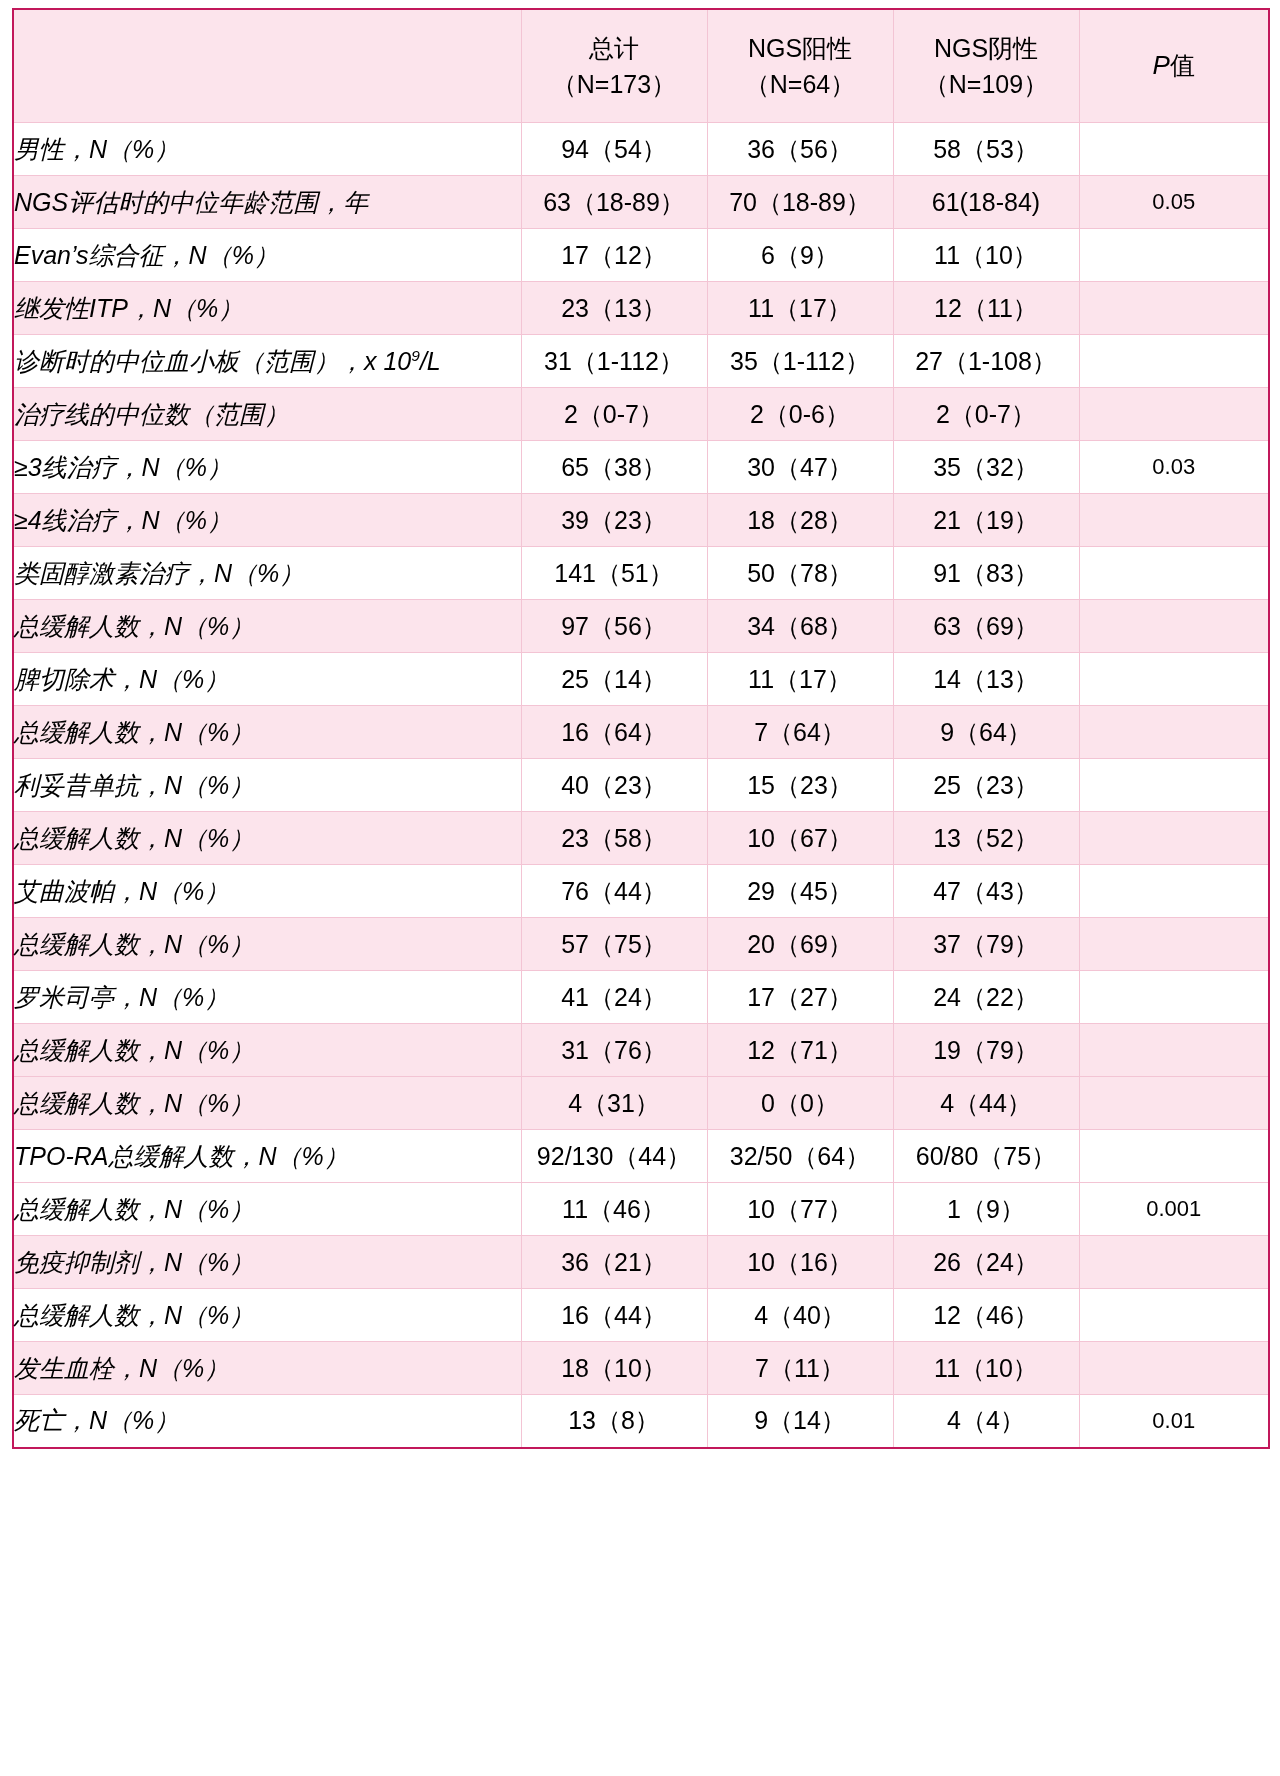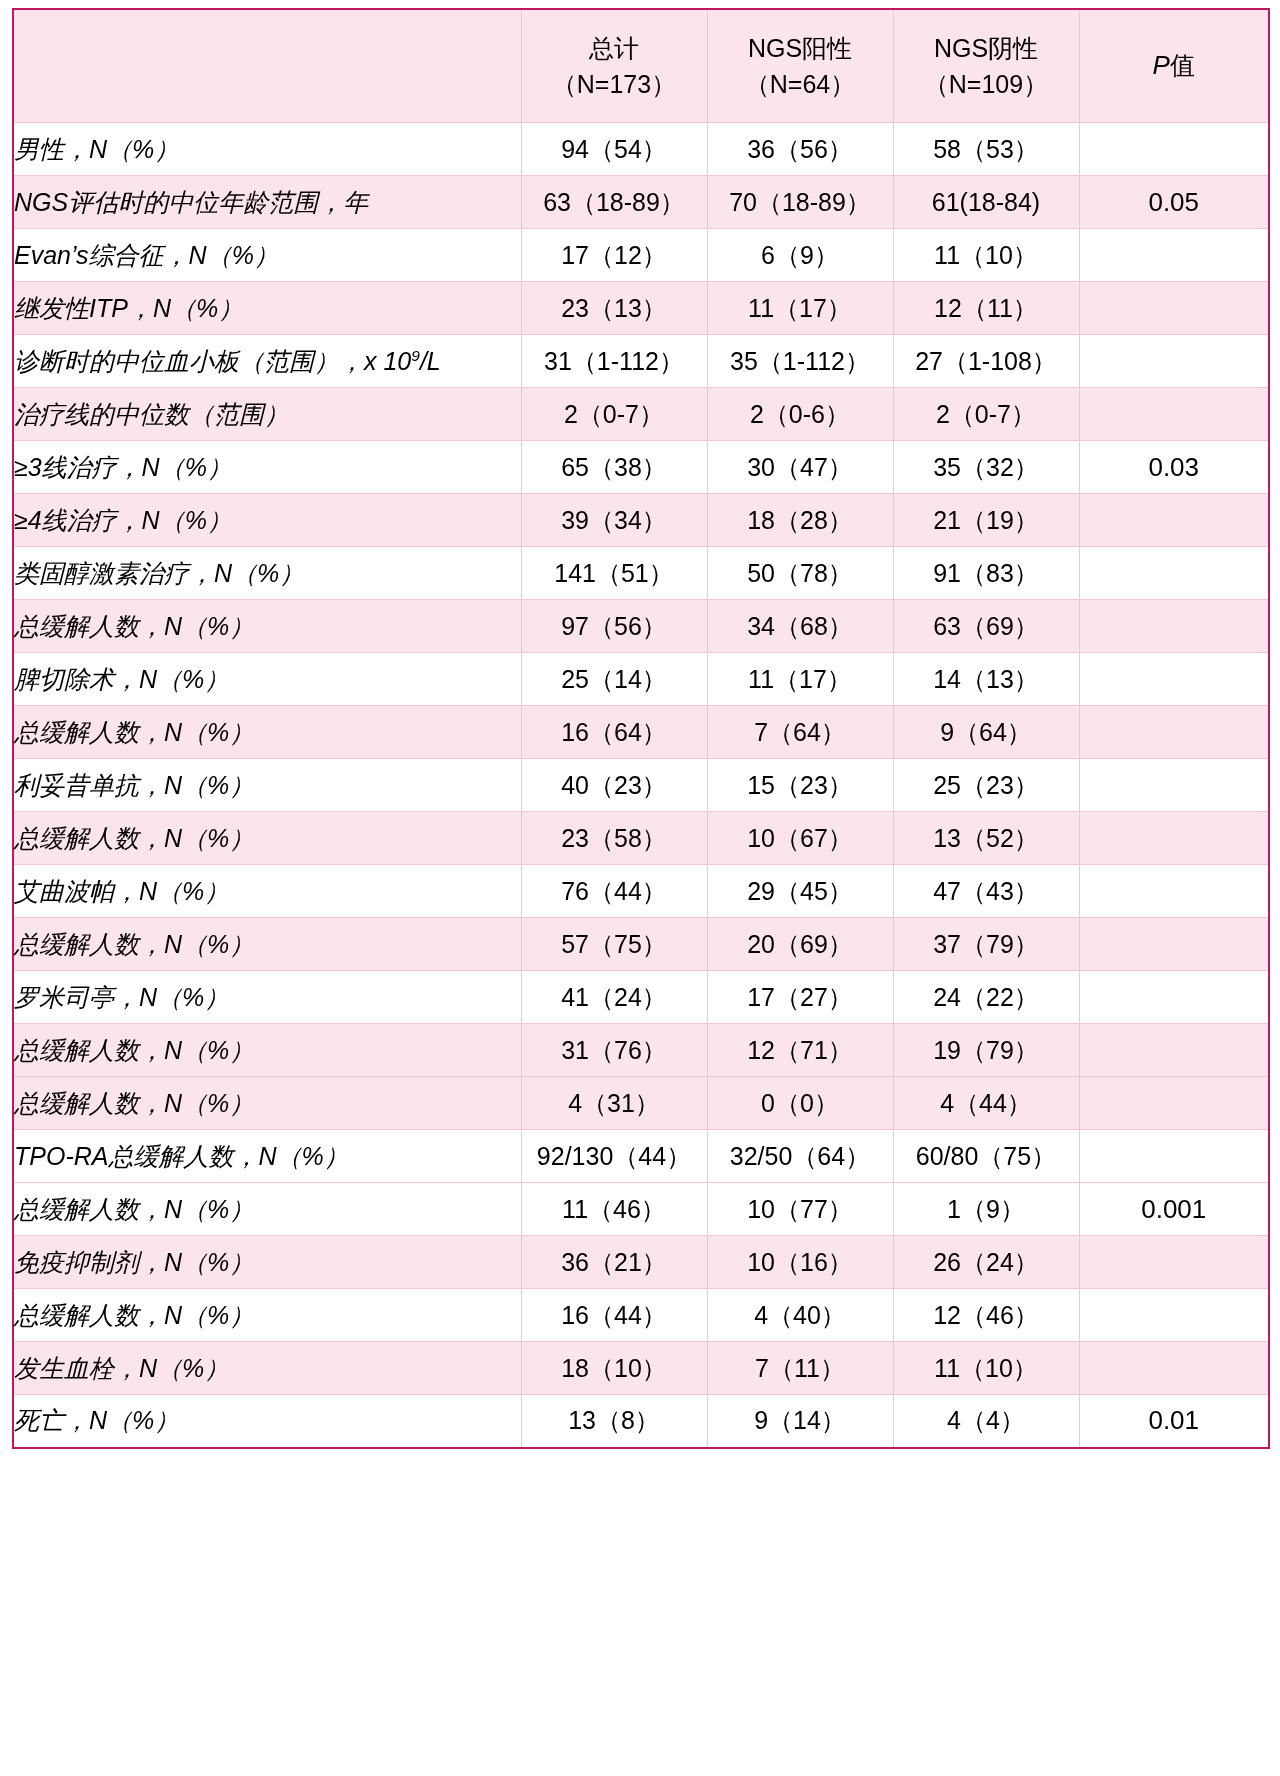--- a/index.html
+++ b/index.html
@@ -78,21 +78,21 @@
     text-align: left;
     padding-left: 10px;
     white-space: nowrap;
     font-style: italic;
   }
   td.val-cell {
     font-size: 25px;
     text-align: center;
   }
   td.p-cell {
-    font-size: 26px;
+    font-size: 22px;
     text-align: center;
   }
   sup { font-size: 0.62em; vertical-align: super; }
 </style>
 </head>
 <body>
 
 <div id="table-wrap">
   <table class="data-table">
     <colgroup>
@@ -175,21 +175,21 @@
         </tr>
         <tr class="odd">
           <td class="label-cell">≥3线治疗，N（%）</td>
           <td class="val-cell">65（38）</td>
           <td class="val-cell">30（47）</td>
           <td class="val-cell">35（32）</td>
           <td class="p-cell">0.03</td>
         </tr>
         <tr class="even">
           <td class="label-cell">≥4线治疗，N（%）</td>
-          <td class="val-cell">39（34）</td>
+          <td class="val-cell">39（23）</td>
           <td class="val-cell">18（28）</td>
           <td class="val-cell">21（19）</td>
           <td class="p-cell"></td>
         </tr>
         <tr class="odd">
           <td class="label-cell">类固醇激素治疗，N（%）</td>
           <td class="val-cell">141（51）</td>
           <td class="val-cell">50（78）</td>
           <td class="val-cell">91（83）</td>
           <td class="p-cell"></td>

